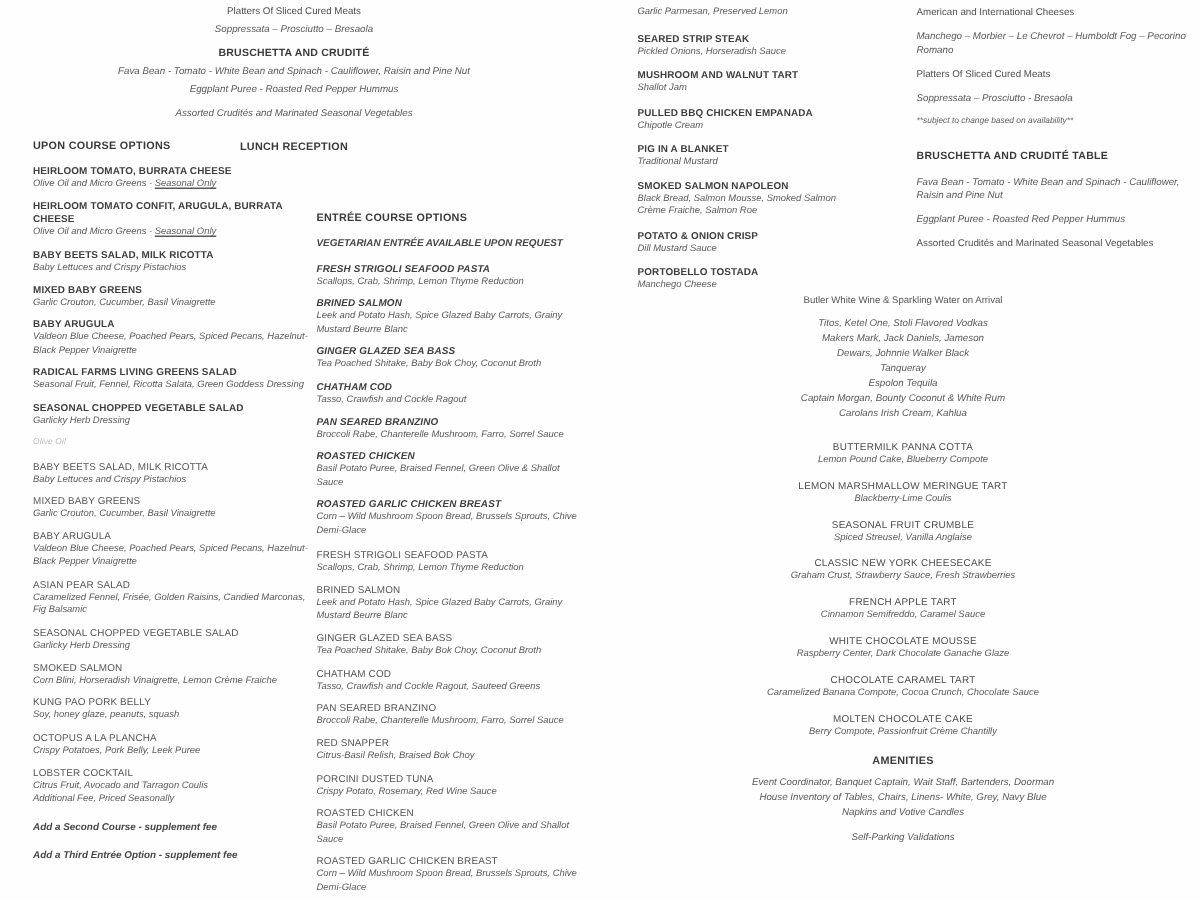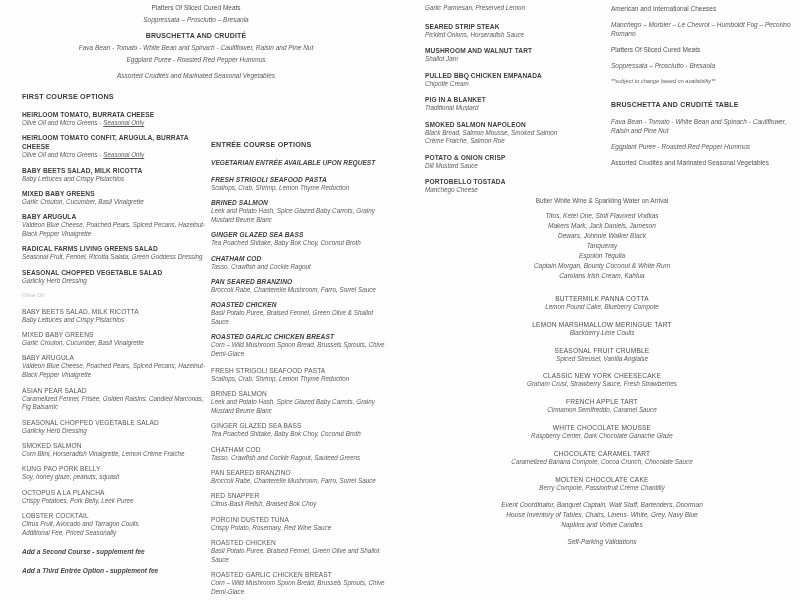--- a/index.html
+++ b/index.html
@@ -75,20 +75,21 @@
   <div class="ln st-it">Soppressata – Prosciutto – Bresaola</div>
 
   <div class="ln st-bold gap">BRUSCHETTA AND CRUDITÉ</div>
 
   <div class="ln st-it">Fava Bean - Tomato - White Bean and Spinach - Cauliflower, Raisin and Pine Nut</div>
 
   <div class="ln st-it">Eggplant Puree - Roasted Red Pepper Hummus</div>
 
   <div class="ln st-it gap">Assorted Crudités and Marinated Seasonal Vegetables</div>
 </div>
+    <div class="sec-header">LUNCH RECEPTION</div>
   </div>
 
   <div class="block hors-col">
     <div class="intro">Garlic Parmesan, Preserved Lemon</div>
     <div>
   <div class="mi">
     <div class="mi-name">SEARED STRIP STEAK</div>
     <div class="mi-desc"><span>Pickled Onions, Horseradish Sauce</span></div>
 
   </div>
@@ -147,21 +148,21 @@
     <div>
   <div class="ln st-it">Fava Bean - Tomato - White Bean and Spinach - Cauliflower, Raisin and Pine Nut</div>
 
   <div class="ln st-it gap">Eggplant Puree - Roasted Red Pepper Hummus</div>
 
   <div class="ln st-reg gap">Assorted Crudités and Marinated Seasonal Vegetables</div>
 </div>
   </div>
 
   <div class="block col1">
-    <div class="col-header">FIRST COURSE OPTIONS</div>
+    <div class="col-header">UPON COURSE OPTIONS</div>
     <div>
   <div class="mi">
     <div class="mi-name">HEIRLOOM TOMATO, BURRATA CHEESE</div>
     <div class="mi-desc"><span>Olive Oil and Micro Greens - </span><span class="u">Seasonal Only</span></div>
 
   </div>
 
   <div class="mi">
     <div class="mi-name">HEIRLOOM TOMATO CONFIT, ARUGULA, BURRATA CHEESE</div>
     <div class="mi-desc"><span>Olive Oil and Micro Greens - </span><span class="u">Seasonal Only</span></div>
@@ -428,20 +429,21 @@
     <div class="mi-desc"><span>Caramelized Banana Compote, Cocoa Crunch, Chocolate Sauce</span></div>
 
   </div>
 
   <div class="mi">
     <div class="mi-name">MOLTEN CHOCOLATE CAKE</div>
     <div class="mi-desc"><span>Berry Compote, Passionfruit Crème Chantilly</span></div>
 
   </div>
 </div>
+    <div class="amen-header">AMENITIES</div>
     <div>
   <div class="ln st-it">Event Coordinator, Banquet Captain, Wait Staff, Bartenders, Doorman</div>
 
   <div class="ln st-it">House Inventory of Tables, Chairs, Linens- White, Grey,  Navy Blue</div>
 
   <div class="ln st-it">Napkins and Votive Candles</div>
 
   <div class="ln st-it gap">Self-Parking Validations</div>
 </div>
   </div>

